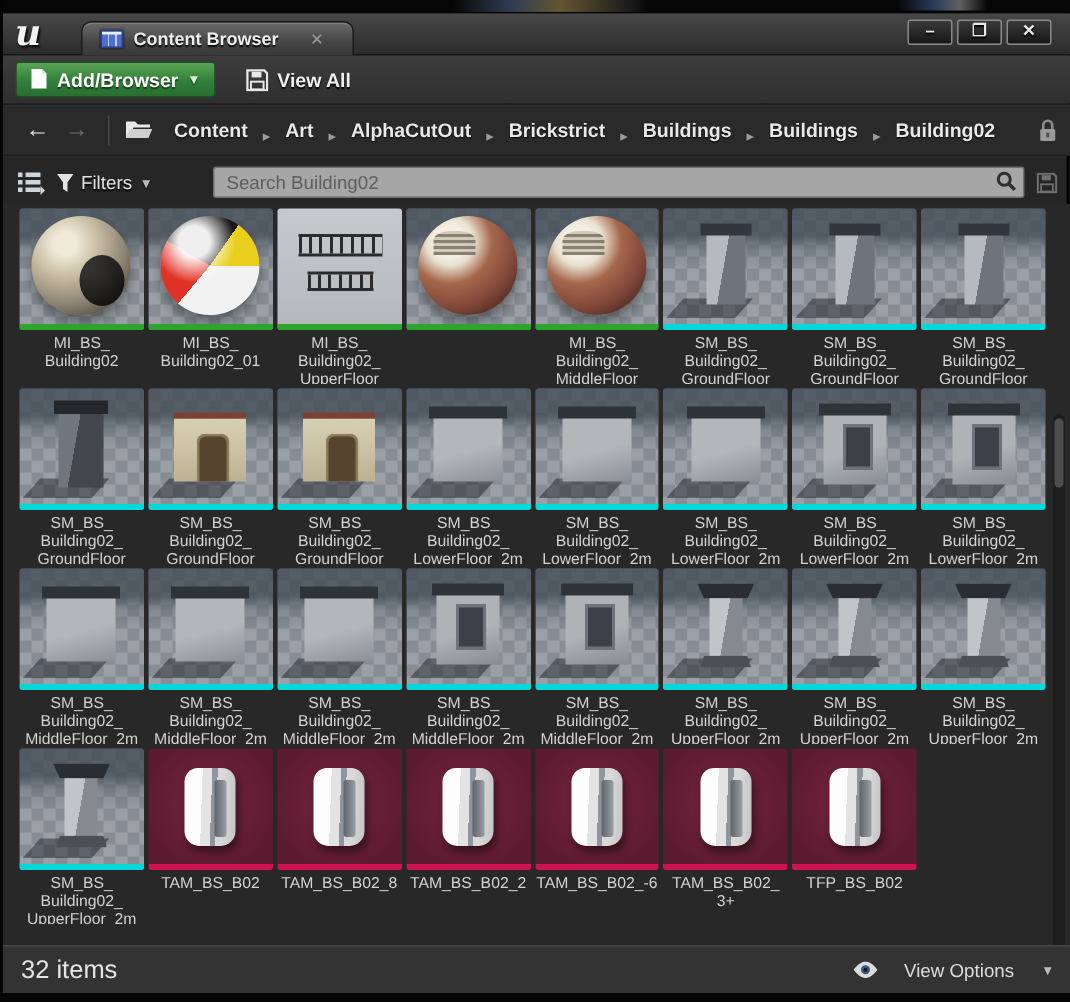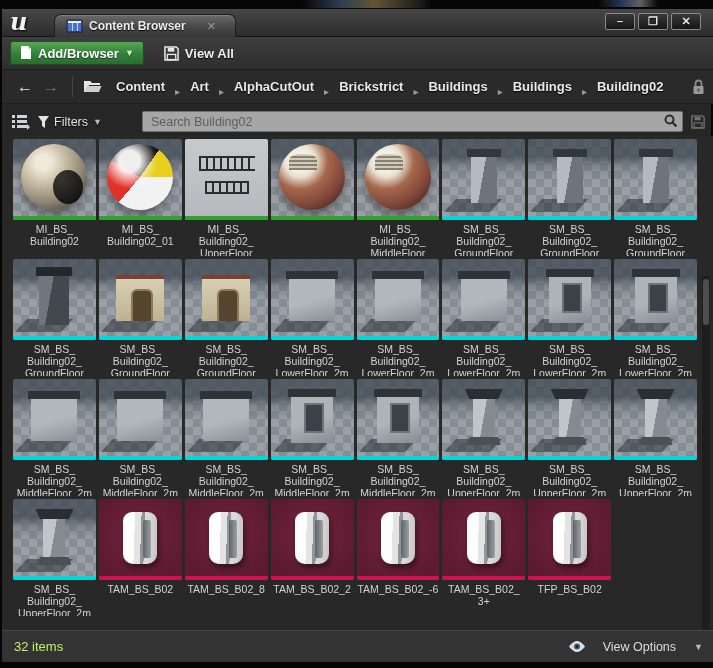--- a/index.html
+++ b/index.html
@@ -167,21 +167,21 @@
   
   .scrollbar { position:absolute; right:5px; top:140px; width:8px; height:486px;
     background:#1e1e1e; border-radius:4px; }
   .scroll-thumb { position:absolute; left:1px; top:3px; width:6px; height:46px;
     background:#4e4e4e; border-radius:3px; }
 
   
   .footer { position:absolute; left:0; top:630px; width:713px; height:32px;
     background:#333; border-top:1px solid #454545;
     display:flex; align-items:center; padding:0 12px; }
-  .items-count { color:#bef264; font-size:13px; }
+  .items-count { color:#e5e5e5; font-size:17px; }
   .view-options { margin-left:auto; display:flex; align-items:center; gap:18px;
     color:#dcdcdc; font-size:12.5px; }
   .view-options .caret { font-size:9px; color:#bbb; }
   .bottom-edge { position:absolute; left:0; top:662px; width:713px; height:6px; background:#050505; }
 </style>
 </head>
 <body>
 
 <div class="window">
 

